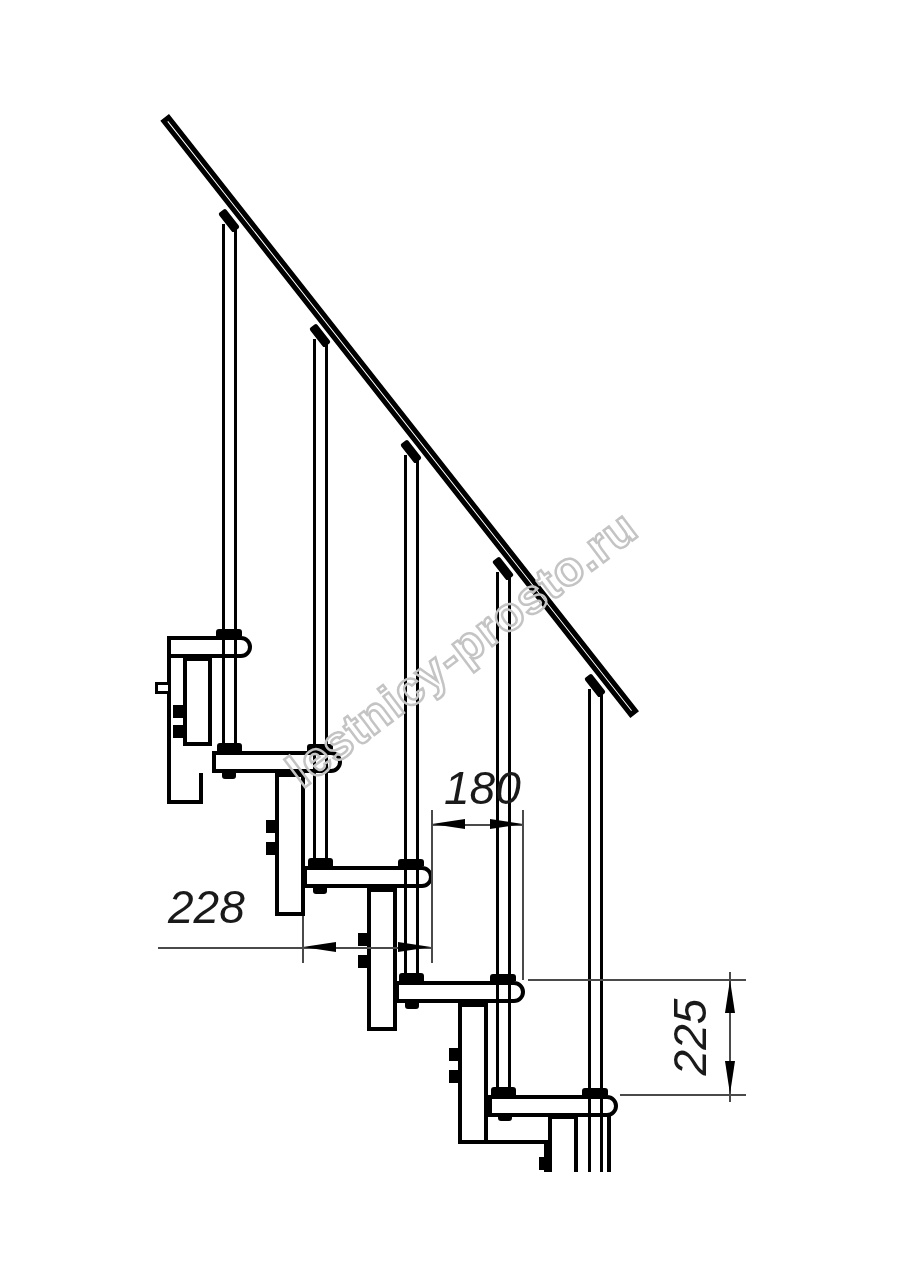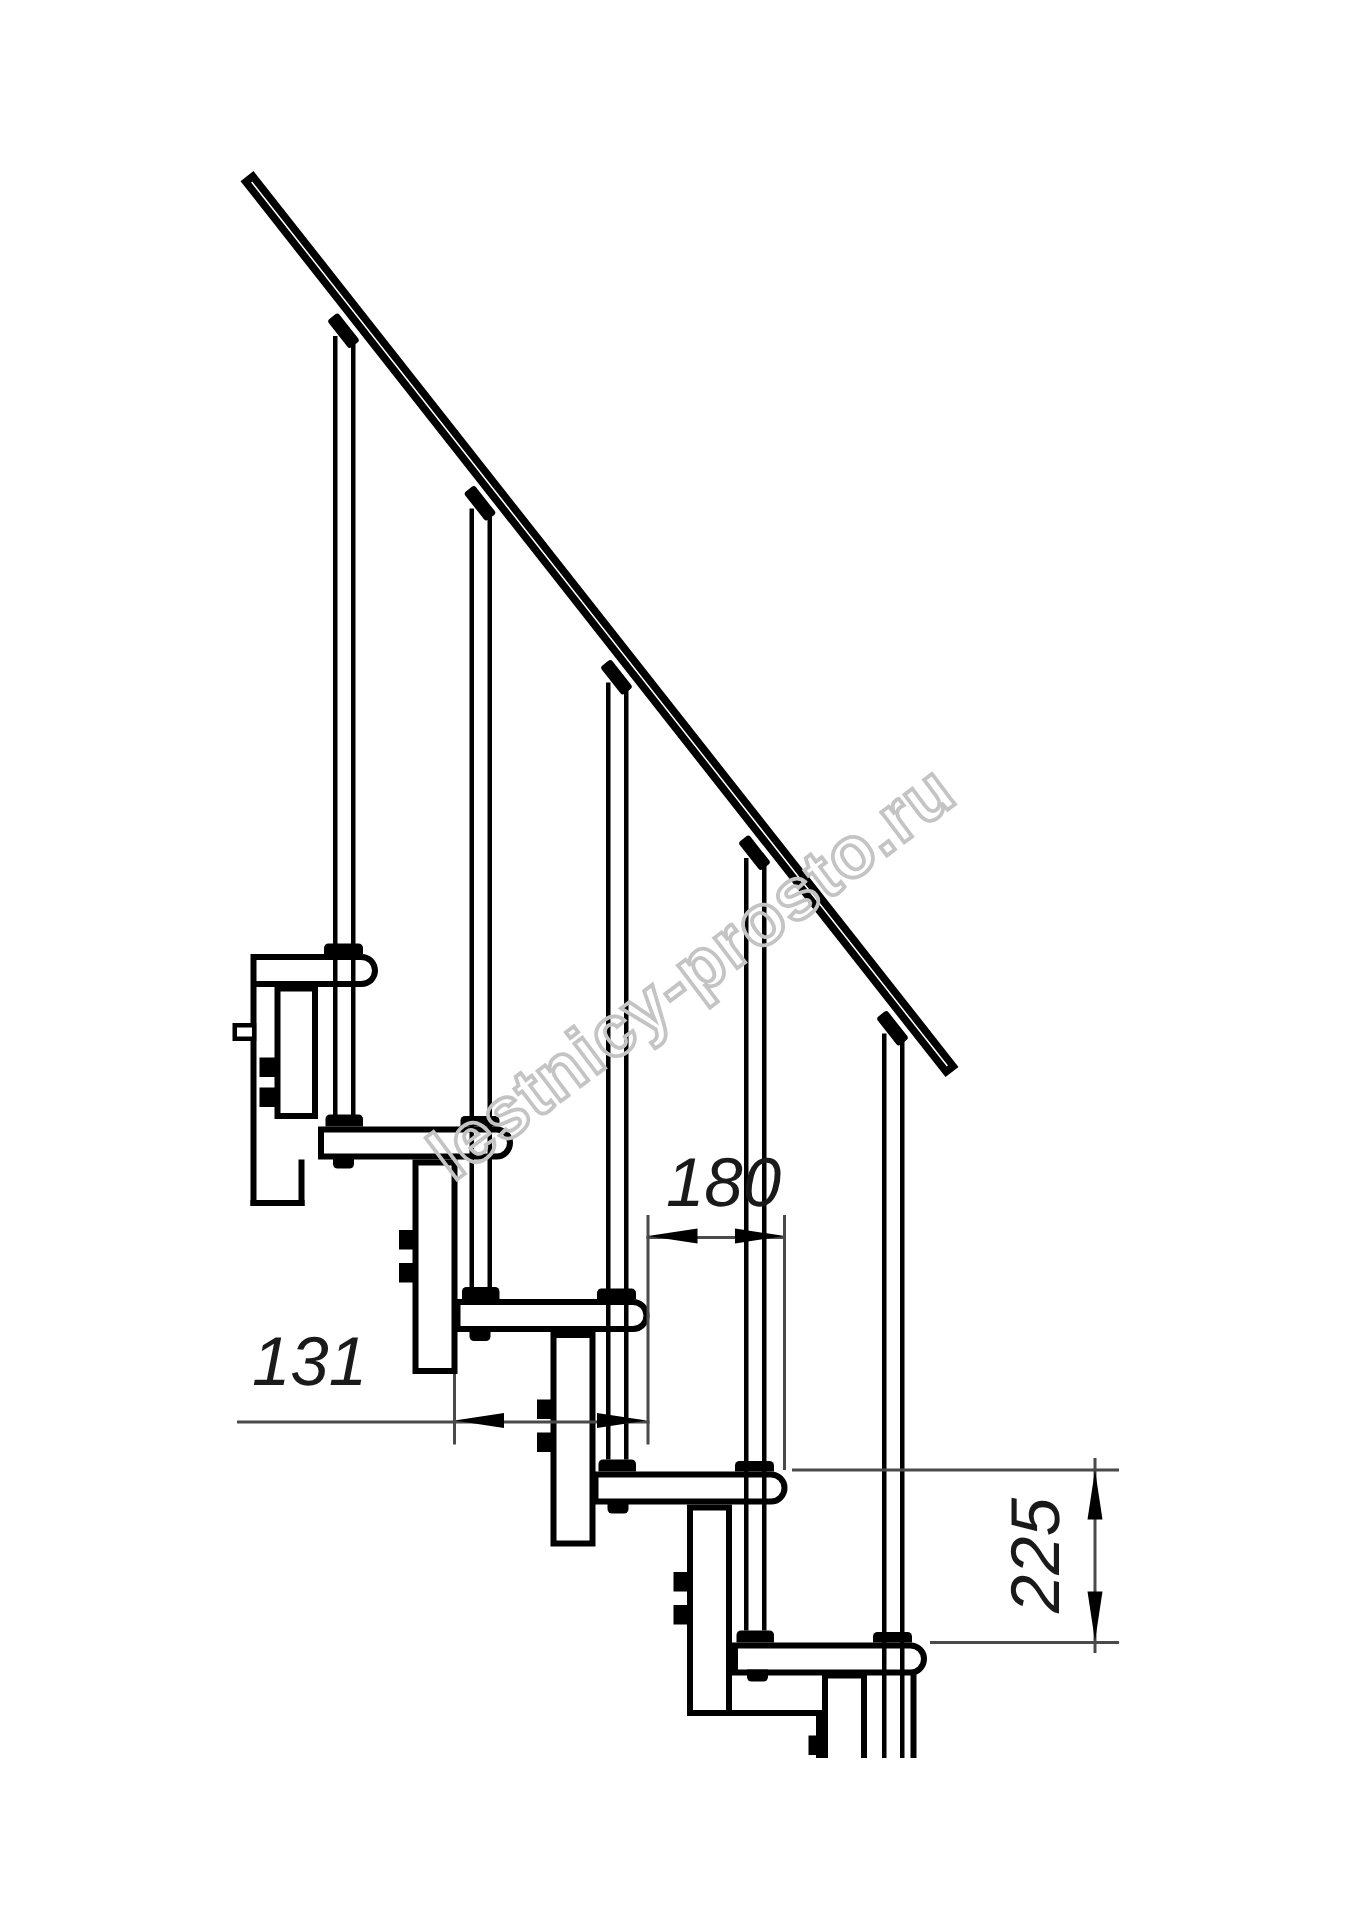--- a/index.html
+++ b/index.html
@@ -117,21 +117,21 @@
   <div class="abs railcap" style="left:399px;top:447px;"></div>
   <div class="abs railcap" style="left:491px;top:564px;"></div>
   <div class="abs railcap" style="left:583px;top:681px;"></div>
 
   <div>
     <div class="abs dimline" style="left:158px;top:947px;width:275px;"></div>
     <div class="abs arrL" style="left:303px;top:942px;"></div>
     <div class="abs arrR" style="left:398px;top:942px;"></div>
     <div class="abs dimext-v" style="left:302px;top:916px;height:47px;"></div>
     <div class="abs dimext-v" style="left:431px;top:810px;height:153px;"></div>
-    <div class="abs dimtext" style="left:168px;top:884px;">131</div>
+    <div class="abs dimtext" style="left:168px;top:884px;">228</div>
   </div>
 
   <div>
     <div class="abs dimline" style="left:431px;top:824px;width:93px;"></div>
     <div class="abs arrL" style="left:432px;top:819px;"></div>
     <div class="abs arrR" style="left:490px;top:819px;"></div>
     <div class="abs dimext-v" style="left:522px;top:810px;height:170px;"></div>
     <div class="abs dimtext" style="left:444px;top:765px;">180</div>
   </div>
 

